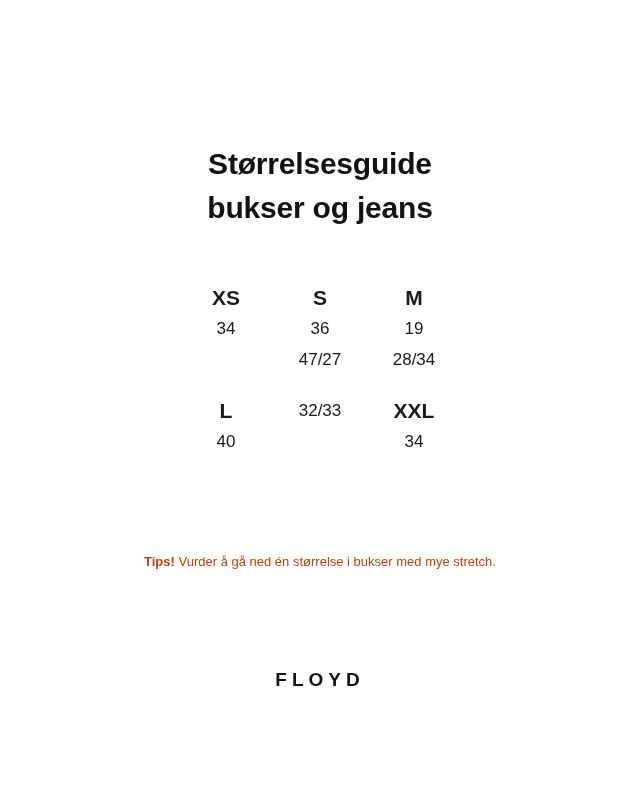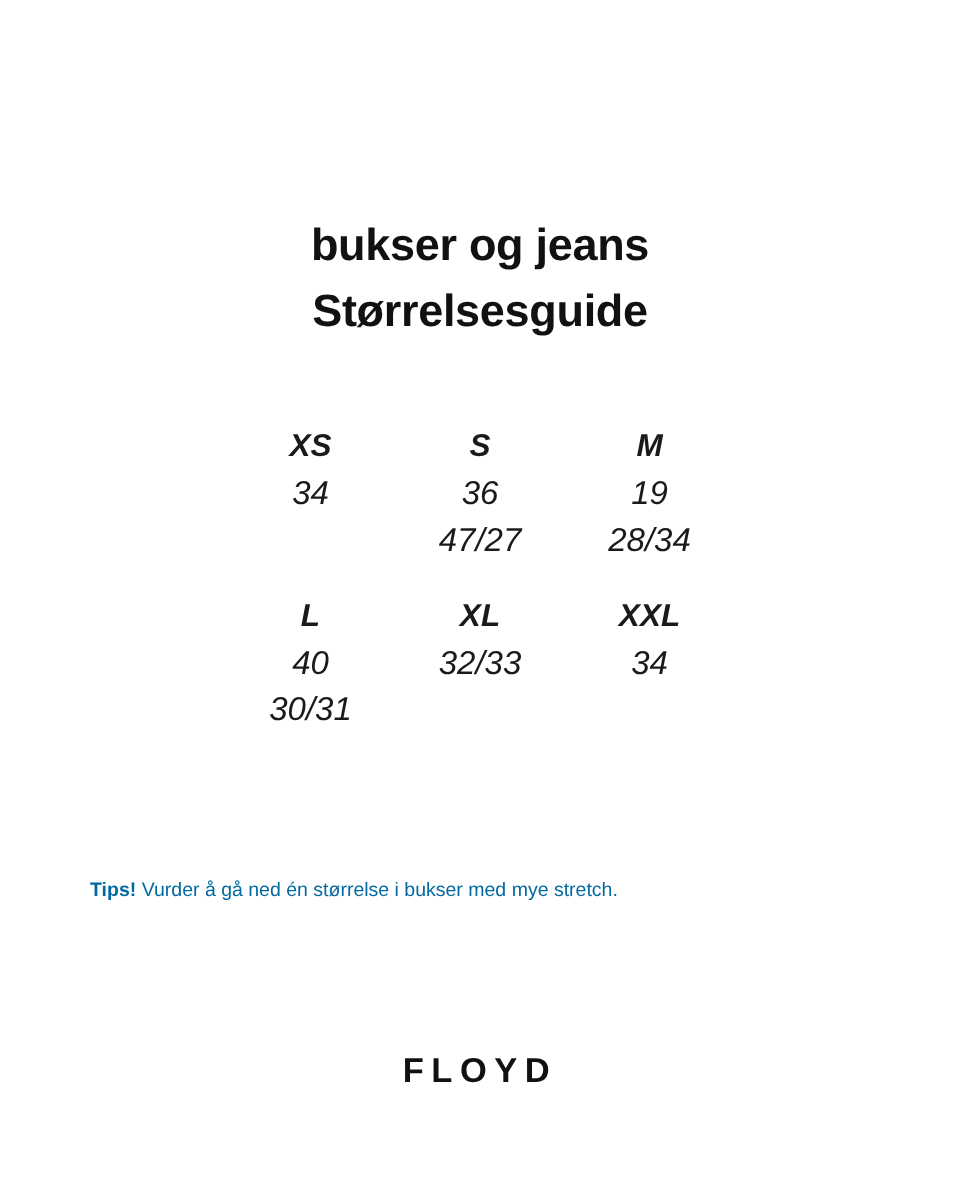--- a/index.html
+++ b/index.html
@@ -37,72 +37,71 @@
     color: #111111;
   }
 
   
   .size-tables {
     margin-top: 52px;
     width: 320px;
   }
   .size-group {
     display: flex;
-    justify-content: space-between;
-    font-style: italic;
+    justify-content: center;
   }
   .size-group + .size-group {
     margin-top: 20px;
   }
   .size-col {
     width: 94px;
     text-align: center;
   }
   .cell {
-    font-size: 22px;
+    font-size: 17px;
     line-height: 31px;
     font-weight: 400;
     color: #1a1a1a;
   }
   .cell.head {
     font-weight: 700;
     font-size: 21px;
   }
 
   
   .tip {
     margin-top: 96px;
     font-size: 13px;
     line-height: 18px;
-    color: #0369a1;
-    text-align: left;
+    color: #c2410c;
+    text-align: center;
     width: 520px;
   }
   .tip b {
     font-weight: 700;
   }
 
   
   .logo {
     margin-top: 98px;
-    font-size: 23px;
+    font-size: 19px;
     font-weight: 700;
     letter-spacing: 5px;
     color: #111111;
     font-family: "Liberation Sans", sans-serif;
   }
 </style>
 </head>
 <body>
 
 <div class="page">
 
   <div class="title-block">
+    <div class="title-line">Størrelsesguide</div>
     <div class="title-line">bukser og jeans</div>
-    <div class="title-line">Størrelsesguide</div>
   </div>
 
   <div class="size-tables">
 
     <div class="size-group">
       <div class="size-col">
         <div class="cell head">XS</div>
         <div class="cell">34</div>
       </div>
       <div class="size-col">
@@ -114,24 +113,22 @@
         <div class="cell head">M</div>
         <div class="cell">19</div>
         <div class="cell">28/34</div>
       </div>
     </div>
 
     <div class="size-group">
       <div class="size-col">
         <div class="cell head">L</div>
         <div class="cell">40</div>
-        <div class="cell">30/31</div>
       </div>
       <div class="size-col">
-        <div class="cell head">XL</div>
         <div class="cell">32/33</div>
       </div>
       <div class="size-col">
         <div class="cell head">XXL</div>
         <div class="cell">34</div>
       </div>
     </div>
 
   </div>
 

